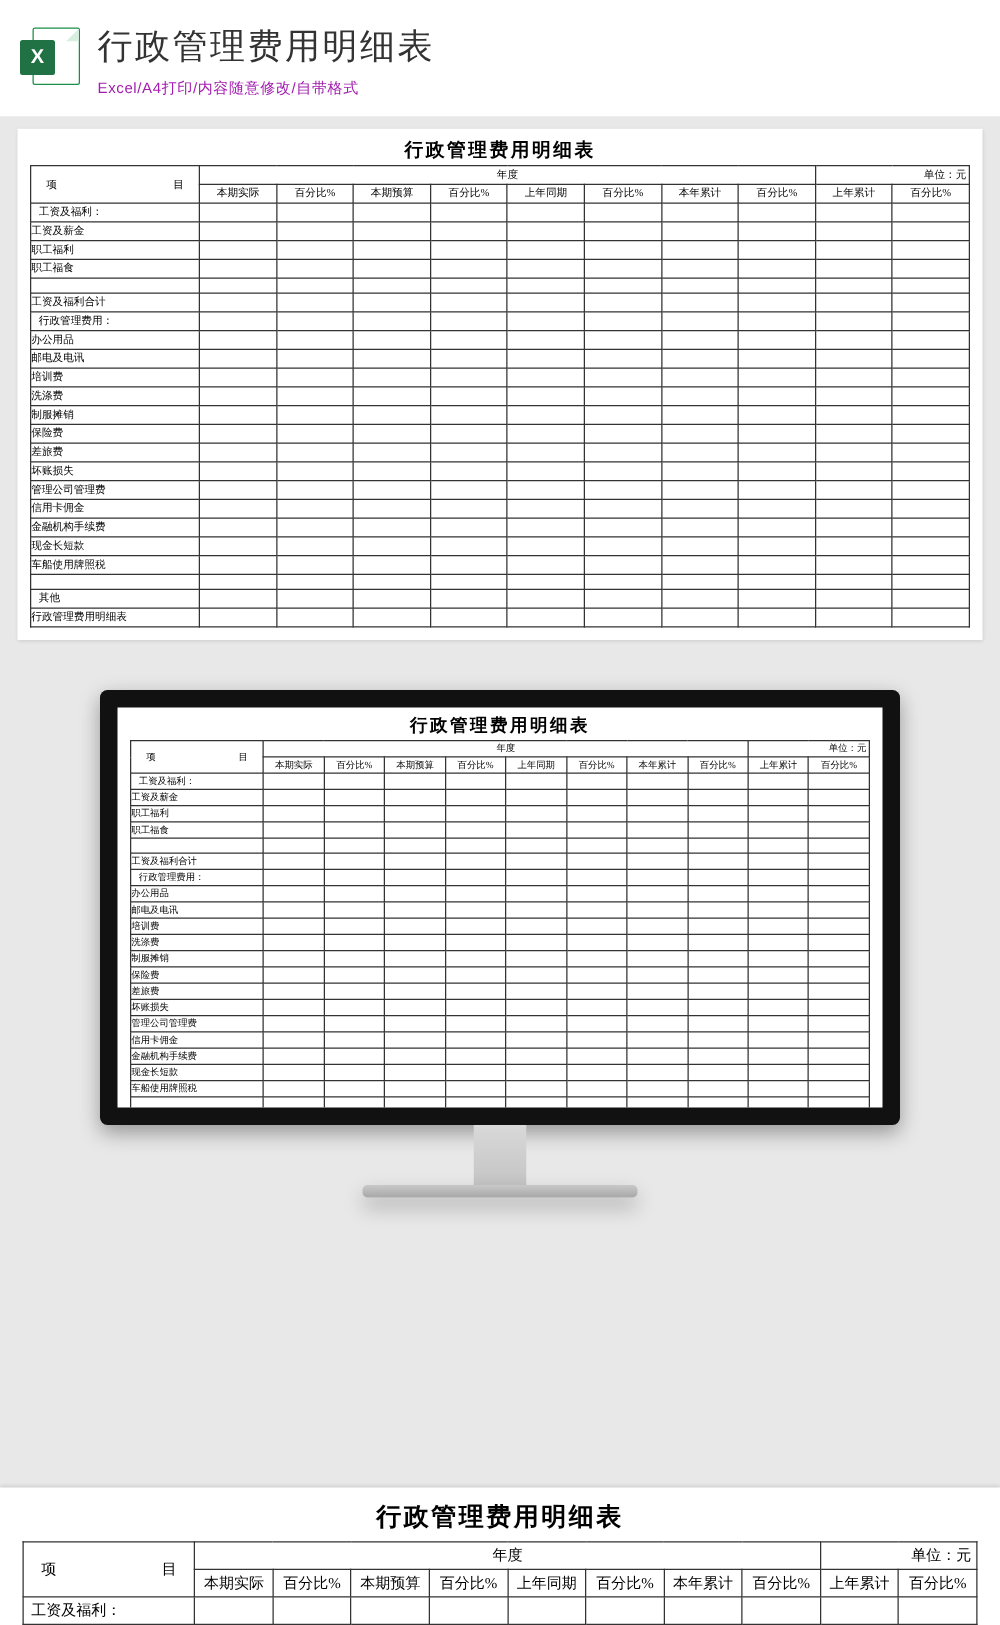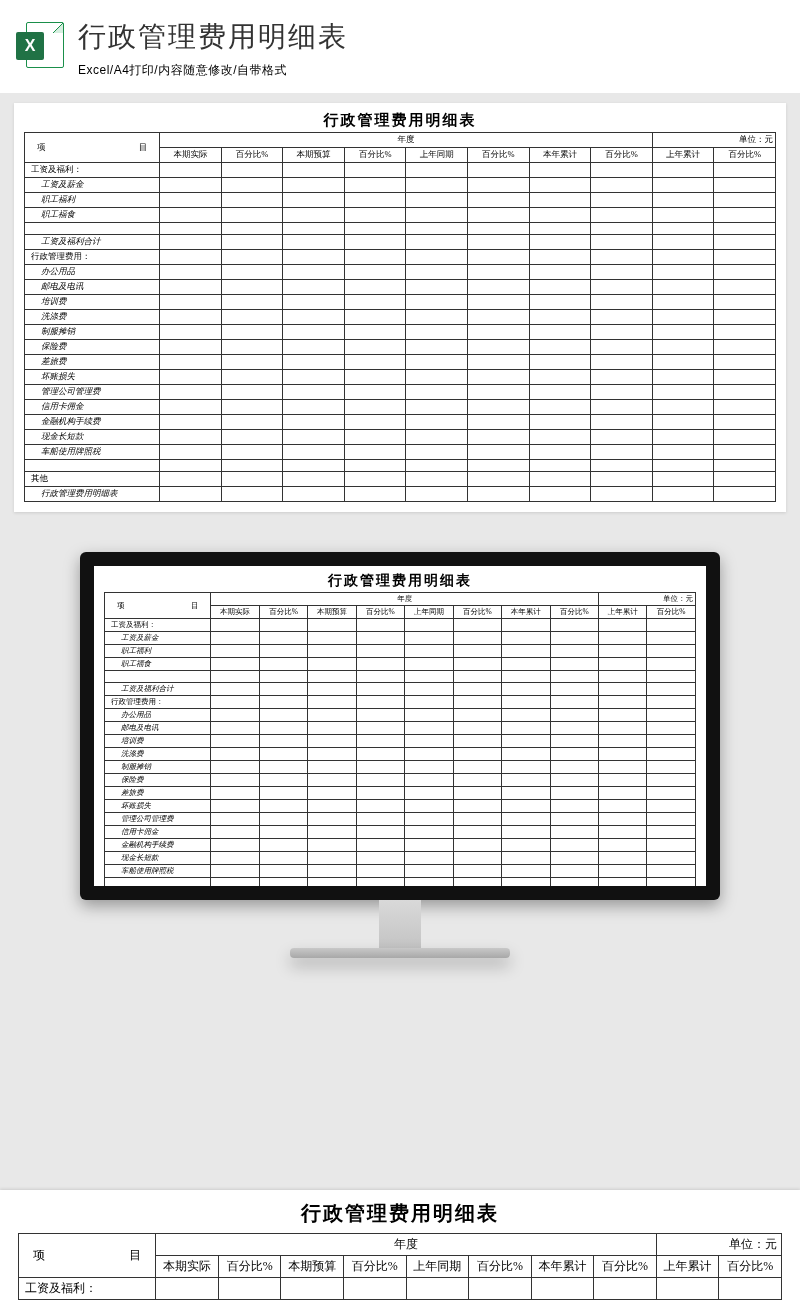--- a/index.html
+++ b/index.html
@@ -63,21 +63,21 @@
     }
     .title-block { flex: 1; }
     .main-title {
       font-size: 28px;
       color: #333;
       letter-spacing: 2px;
       font-weight: 400;
     }
     .subtitle {
       font-size: 12px;
-      color: #000000;
+      color: #a21caf;
       margin-top: 6px;
       letter-spacing: 0.5px;
     }
     .preview-section {
       padding: 10px 14px;
     }
     .sheet-card {
       background: #fff;
       box-shadow: 0 1px 3px rgba(0,0,0,0.12);
       padding: 8px 10px 10px;
@@ -100,21 +100,21 @@
     }
     table.mini td, table.mini th {
       border: 1px solid #333;
       padding: 1px 2px;
       height: 12px;
       white-space: nowrap;
       overflow: hidden;
       text-align: center;
     }
     table.mini .row-label { text-align: left; padding-left: 6px; }
-    table.mini .indent { padding-left: 16px; font-style: italic; }
+    table.mini .indent { padding-left: 0; }
     .col-item { width: 18%; }
     .monitor-section {
       padding: 30px 60px 40px;
       display: flex;
       justify-content: center;
     }
     .monitor {
       width: 640px;
       position: relative;
     }

